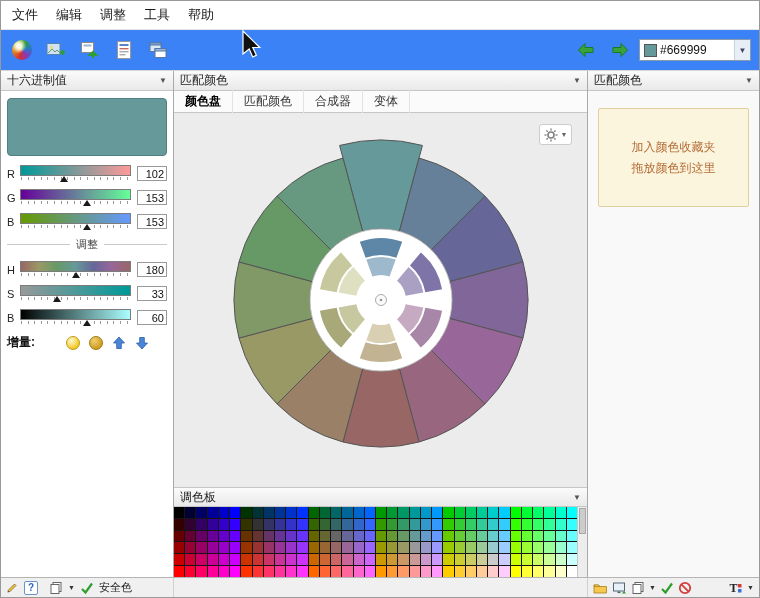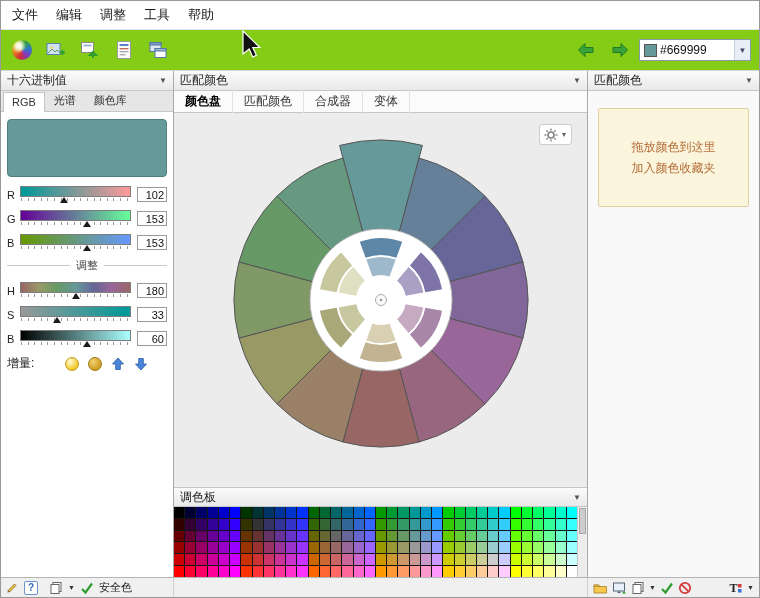--- a/index.html
+++ b/index.html
@@ -8,21 +8,21 @@
   .window{width:760px;height:598px;border:1px solid #999;display:flex;flex-direction:column;background:#f0f0f0;position:relative;}
   .titlebar{height:26px;background:#fff;display:flex;align-items:center;padding-left:8px;flex:0 0 auto;}
   .app-icon{width:15px;height:15px;border-radius:50%;margin-right:7px;
     background:radial-gradient(circle at 35% 30%,rgba(255,255,255,.85) 0 10%,rgba(255,255,255,0) 40%),
     conic-gradient(from 200deg,#d83030,#e08a20,#d8d020,#35a035,#2878c8,#8838b8,#d83030);}
   .title-text{font-size:13px;color:#8f8f8f;}
   .win-controls{margin-left:auto;display:flex;height:100%;}
   .win-btn{width:57px;display:flex;align-items:center;justify-content:center;font-size:13px;color:#333;}
   .menubar{height:28px;background:#fff;display:flex;align-items:center;padding-left:2px;flex:0 0 auto;}
   .menu-item{font-size:13px;color:#1a1a1a;padding:4px 9px;}
-  .toolbar{height:42px;background:#84cc16;border-top:1px solid #e6e6e6;border-bottom:1px solid #d6d6d6;display:flex;align-items:center;padding:0 6px;gap:4px;flex:0 0 auto;}
+  .toolbar{height:42px;background:#3b82f6;border-top:1px solid #e6e6e6;border-bottom:1px solid #d6d6d6;display:flex;align-items:center;padding:0 6px;gap:4px;flex:0 0 auto;}
   .tbtn{width:30px;height:30px;display:flex;align-items:center;justify-content:center;}
   .ball{width:20px;height:20px;border-radius:50%;
     background:radial-gradient(circle at 35% 30%,rgba(255,255,255,.9) 0 12%,rgba(255,255,255,0) 38%),
     conic-gradient(from 200deg,#d83030,#e08a20,#d8d020,#35a035,#2878c8,#8838b8,#d83030);}
   .tb-spacer{flex:1;}
   .color-combo{width:112px;height:22px;background:#fff;border:1px solid #8a9aad;display:flex;align-items:center;padding-left:4px;margin-right:2px;}
   .combo-swatch{width:13px;height:13px;border:1px solid #555;flex:0 0 auto;}
   .combo-input{flex:1;min-width:0;border:none;outline:none;font-size:12px;padding:0 3px;font-family:inherit;color:#111;background:#fff;}
   .combo-arrow{width:16px;height:100%;border-left:1px solid #c8d4e0;background:#e8eef5;display:flex;align-items:center;justify-content:center;font-size:8px;color:#446;}
   .main{flex:1;display:flex;min-height:0;}
@@ -40,21 +40,21 @@
   .s-row{display:flex;align-items:center;margin-bottom:7px;}
   .s-label{width:11px;font-size:11px;color:#222;}
   .s-wrap{flex:1;margin:0 6px 0 2px;position:relative;height:17px;}
   .s-track{height:11px;border:1px solid #7c7c7c;}
   .s-ticks{height:3px;margin:1px 1px 0;background:repeating-linear-gradient(90deg,#999 0,#999 1px,transparent 1px,transparent 6.6px);}
   .s-marker{position:absolute;top:11px;width:0;height:0;border-left:4px solid transparent;border-right:4px solid transparent;border-bottom:6px solid #1a1a1a;}
   .s-value{width:30px;height:15px;border:1px solid #999;font-size:11px;font-family:inherit;text-align:right;padding:0 2px;color:#111;background:#fff;}
   .divider-row{display:flex;align-items:center;gap:6px;color:#444;font-size:11px;margin:3px 0 9px;}
   .dline{flex:1;height:1px;background:#c9c9c9;}
   .inc-row{display:flex;align-items:center;margin-top:8px;font-size:12px;color:#111;}
-  .inc-label{font-weight:normal;margin-right:31px;}
+  .inc-label{font-weight:bold;margin-right:31px;}
   .inc-icon{margin-right:9px;display:flex;}
   .sun{width:14px;height:14px;border-radius:50%;background:radial-gradient(circle at 35% 30%,#fffad0,#f2c51d 75%);border:1px solid #bf9a16;}
   .sun2{width:14px;height:14px;border-radius:50%;background:radial-gradient(circle at 35% 30%,#f0d070,#cf9a1d 75%);border:1px solid #9c7a14;}
   .hex-row{display:flex;align-items:center;margin-top:26px;font-size:12px;color:#111;}
   .hex-group{margin-left:auto;display:flex;align-items:center;gap:4px;}
   .hex-input{width:46px;height:17px;border:1px solid #999;font-size:12px;font-family:inherit;padding:0 3px;color:#111;background:#fff;}
   .mtabs{height:22px;background:#fbfbfb;border-bottom:1px solid #c6c6c6;display:flex;align-items:center;flex:0 0 auto;}
   .mtab{font-size:12px;color:#333;padding:4px 11px;border-right:1px solid #e3e3e3;}
   .mtab.active{font-weight:bold;color:#000;}
   .wheel-area{flex:1;background:#ececec;position:relative;display:flex;align-items:center;justify-content:center;min-height:0;}
@@ -145,25 +145,20 @@
       <span class="combo-arrow">▼</span>
     </div>
   </div>
 
   <div class="main">
 
     <div class="panel left">
       <div class="p-header">
         <span>十六进制值</span>
         <span class="hdr-arrow">▼</span>
-      </div>
-      <div class="ltabs">
-        <span class="ltab active">RGB</span>
-        <span class="ltab">光谱</span>
-        <span class="ltab">颜色库</span>
       </div>
       <div class="lcontent">
         <div class="big-swatch" style="background: rgb(102, 153, 153);"></div>
         <div id="rgb-sliders">
             <div class="s-row">
               <span class="s-label">R</span>
               <div class="s-wrap">
                 <div class="s-track" style="background: linear-gradient(90deg, rgb(0, 153, 153) 0%, rgb(255, 153, 153) 100%);"></div>
                 <div class="s-ticks"></div>
                 <div class="s-marker" style="left: calc(40% - 4px);"></div>
@@ -532,22 +527,22 @@
       </div>
     </div>
 
     <div class="panel right">
       <div class="p-header">
         <span>匹配颜色</span>
         <span class="hdr-arrow">▼</span>
       </div>
       <div class="rcontent">
         <div class="drop-box">
+          <div>加入颜色收藏夹</div>
           <div>拖放颜色到这里</div>
-          <div>加入颜色收藏夹</div>
         </div>
       </div>
     </div>
   </div>
 
   <div class="statusbar">
     <div class="sb-left">
       <span>
         <svg width="14" height="14" viewBox="0 0 14 14">
           <path d="M3 9.5 L9.5 3 L11 4.5 L4.5 11 Z" fill="#f0c040" stroke="#8a6d1f" stroke-width="0.8"></path>

